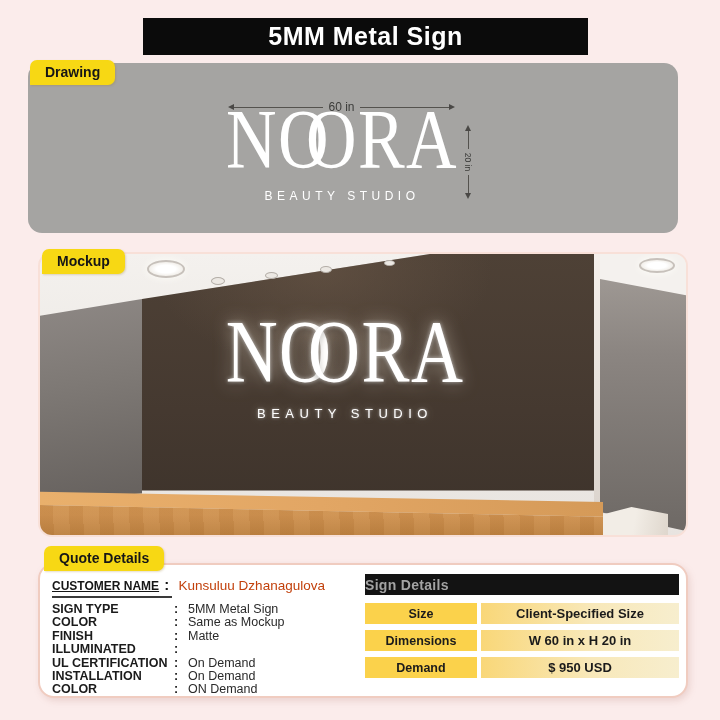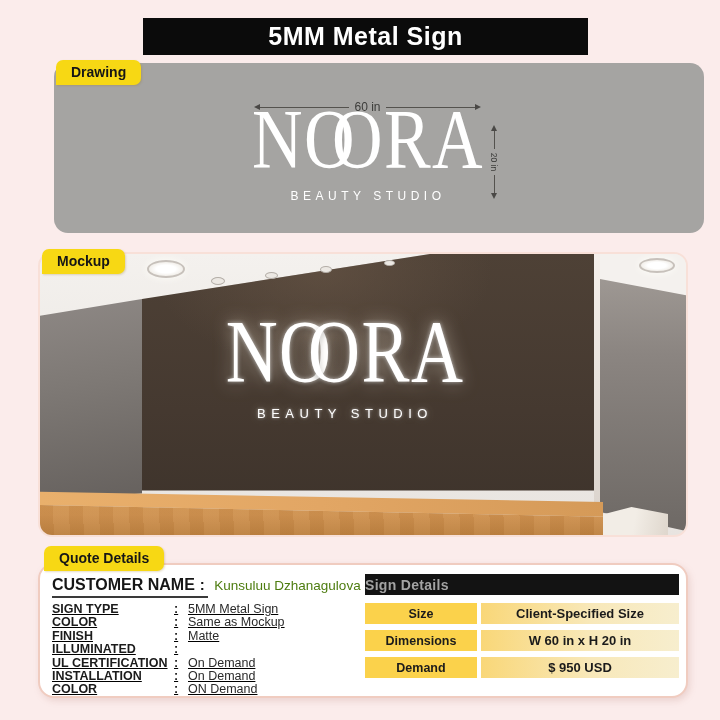--- a/index.html
+++ b/index.html
@@ -17,21 +17,21 @@
   }
   
   .tab{
     position:absolute;background:#F7D814;color:#161616;
     font-weight:700;font-size:14px;line-height:18px;
     padding:3px 15px 4px;border-radius:7px 7px 7px 0;z-index:20;
     box-shadow:1px 1px 2px rgba(150,120,40,.25);
   }
   
   .drawing-panel{
-    position:absolute;left:54px;top:63px;width:650px;height:170px;
+    position:absolute;left:28px;top:63px;width:650px;height:170px;
     background:#A5A4A2;border-radius:14px;
   }
   .dim-h{
     position:absolute;left:200px;top:101px - ;display:flex;align-items:center;
   }
   .dim-h{left:200px;top:38px;width:227px;height:12px;}
   .dim-line{flex:1;height:1px;background:#54524E;}
   .dim-label{font-size:12px;color:#3C3C3A;padding:0 5px;white-space:nowrap;}
   .arr{width:0;height:0;}
   .arr-left{border-top:3px solid transparent;border-bottom:3px solid transparent;border-right:6px solid #4A4846;}
@@ -134,24 +134,24 @@
     text-shadow:0 0 3px rgba(255,255,255,.6),0 0 10px rgba(255,244,226,.45),0 2px 5px rgba(0,0,0,.35);
   }
   
   .quote-panel{
     position:absolute;left:38px;top:563px;width:650px;height:135px;
     background:#fff;border:2px solid #F0CCC0;border-radius:16px;box-sizing:border-box;
     box-shadow:2px 3px 6px rgba(190,140,130,.25);
   }
   .customer-row{position:absolute;left:12px;top:11px;white-space:nowrap;}
   .customer-underline{border-bottom:2px solid #3A3A3A;padding-bottom:2px;display:inline-block;}
-  .customer-label{font-size:16px;font-weight:700;color:#161616;}
+  .customer-label{font-size:12px;font-weight:700;color:#161616;text-decoration:underline;}
   .customer-colon{font-size:15px;font-weight:700;color:#161616;margin:0 3px 0 5px;}
-  .customer-name{font-size:13.5px;color:#4d7c0f;margin-left:2px;}
-  .fields{position:absolute;left:12px;top:38px;width:300px;text-decoration:underline;}
+  .customer-name{font-size:13.5px;color:#c2410c;margin-left:2px;}
+  .fields{position:absolute;left:12px;top:38px;width:300px;}
   .q-row{display:grid;grid-template-columns:122px 14px 1fr;font-size:12.5px;line-height:13.4px;color:#1B1B1B;}
   .q-label{font-weight:700;}
   .q-colon{font-weight:700;}
   .q-value{color:#2A2A2A;}
   .sign-table{position:absolute;left:325px;top:9px;width:314px;}
   .sign-header{
     height:21px;background:#131313;color:#a3a3a3;font-size:14px;font-weight:700;
     display:flex;align-items:center;justify-content:flex-start;letter-spacing:.3px;margin-bottom:8px;
   }
   .sign-row{display:grid;grid-template-columns:112px 198px;column-gap:4px;height:21px;margin-bottom:6px;}

